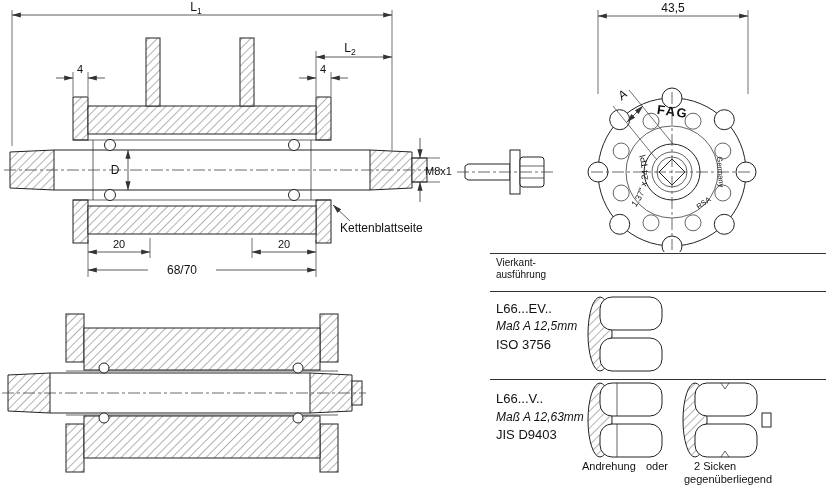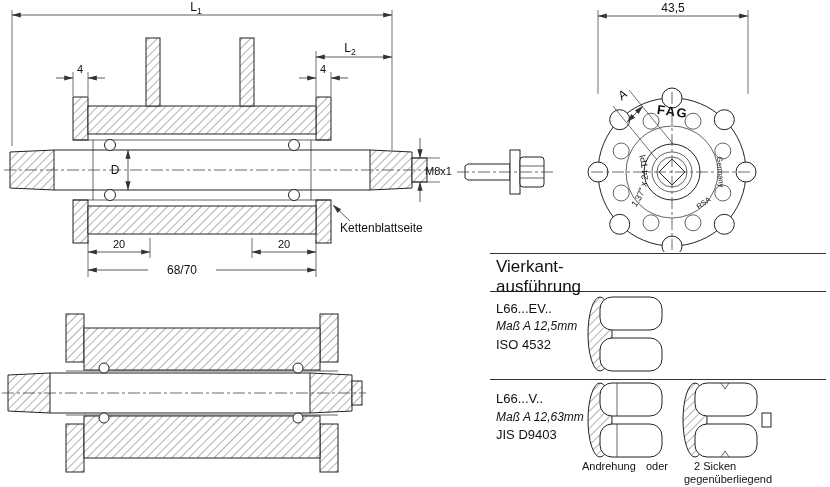--- a/index.html
+++ b/index.html
@@ -15,21 +15,21 @@
   .tiny{font-size:9px;}
   .ln{stroke:#222;stroke-width:1;fill:none;}
   .hatch{fill:url(#h);stroke:#222;stroke-width:1;}
   .white{fill:#fff;stroke:#222;stroke-width:1;}
   .cl{stroke:#444;stroke-width:0.8;fill:none;stroke-dasharray:12 3 3 3;}
   .dim{stroke:#333;stroke-width:0.8;fill:none;}
   .ext{stroke:#333;stroke-width:0.7;fill:none;}
   .thin{stroke:#222;stroke-width:0.7;fill:none;}
   
   .tline{position:absolute;border-top:1px solid #333;left:2px;width:336px;}
-  .tbl-h{position:absolute;font-size:17px;line-height:1.18;}
+  .tbl-h{position:absolute;font-size:10px;line-height:1.18;}
   .code{position:absolute;font-weight:normal;font-size:13px;}
   .ms{position:absolute;font-size:12px;font-style:italic;}
   .std{position:absolute;font-size:13px;}
   .foot{position:absolute;font-size:11px;}
 </style>
 </head>
 <body>
 
 <svg width="0" height="0" class="abs" aria-hidden="true">
   <defs>
@@ -256,21 +256,21 @@
   <div class="tline" style="top:131px"></div>
 
   <div class="tbl-h" style="left:8px;top:9px">
     <div>Vierkant-</div>
     <div>ausführung</div>
   </div>
 
   <div>
     <div class="code" style="left:8px;top:53px">L66...EV..</div>
     <div class="ms" style="left:8px;top:71px">Maß A 12,5mm</div>
-    <div class="std" style="left:8px;top:89px">ISO 4532</div>
+    <div class="std" style="left:8px;top:89px">ISO 3756</div>
     <svg class="abs" style="left:97px;top:47px" width="95" height="78" viewBox="0 0 95 78">
       <ellipse class="hatch" cx="15" cy="39" rx="12" ry="37"></ellipse>
       <rect class="white" x="15" y="2" width="62" height="33" rx="12"></rect>
       <rect class="white" x="15" y="43" width="62" height="33" rx="12"></rect>
     </svg>
   </div>
 
   <div>
     <div class="code" style="left:8px;top:143px">L66...V..</div>
     <div class="ms" style="left:8px;top:162px">Maß A 12,63mm</div>

